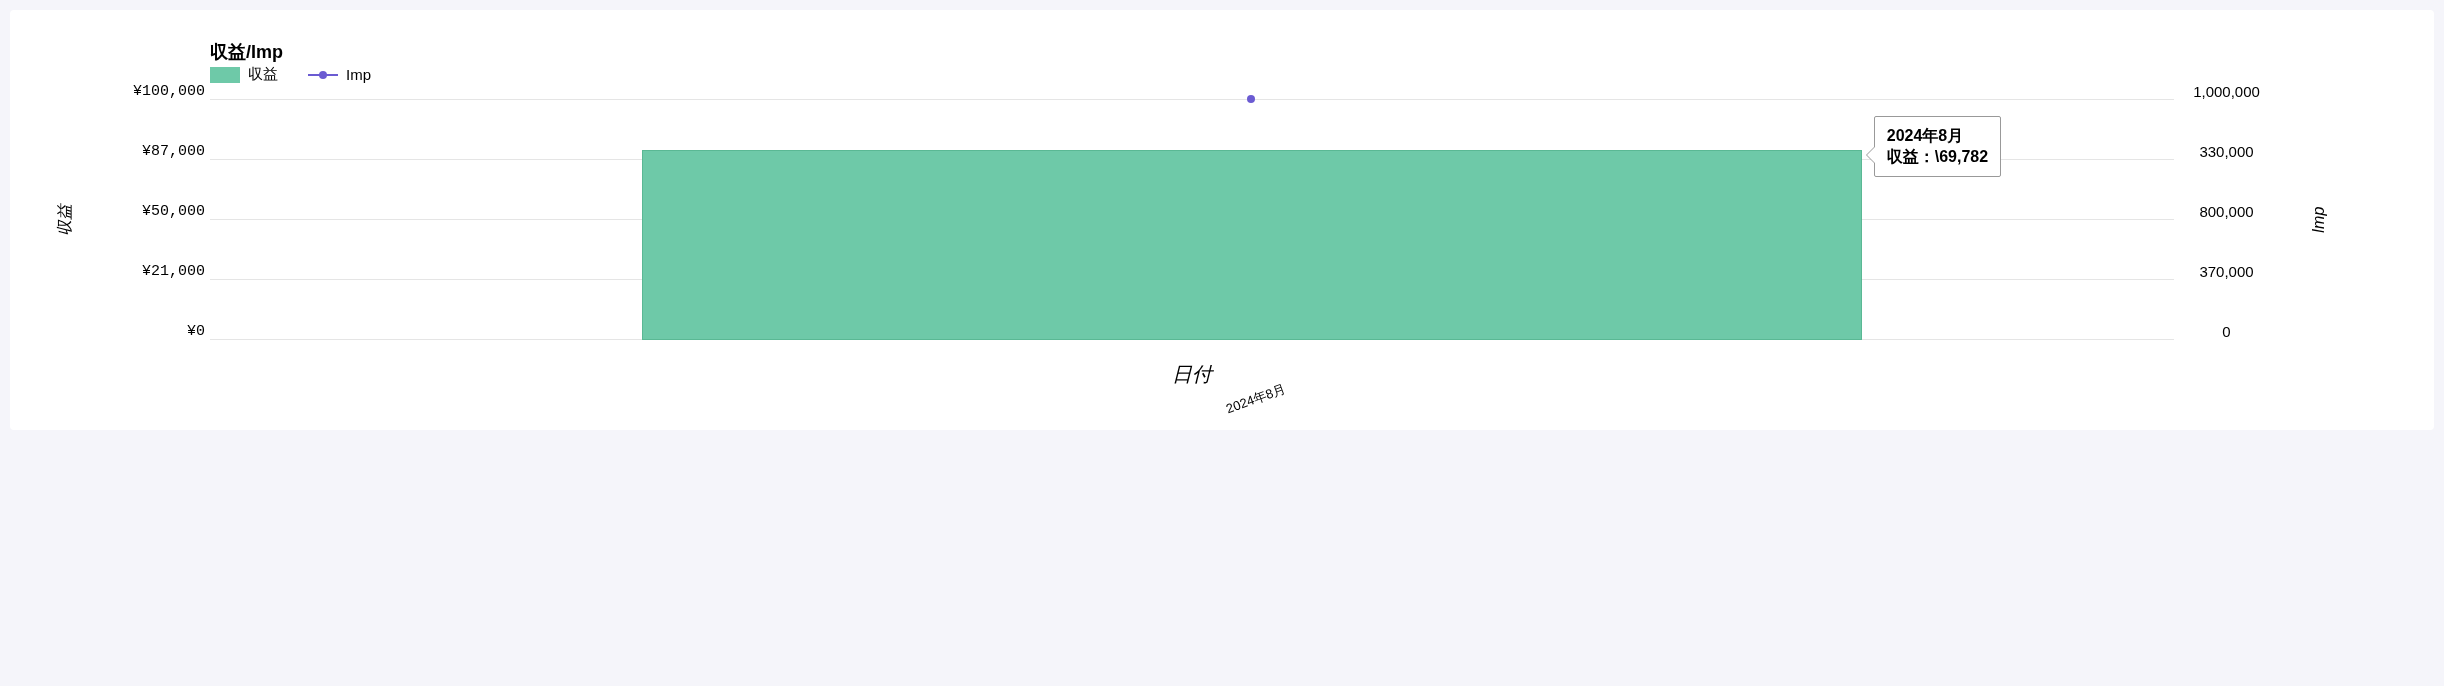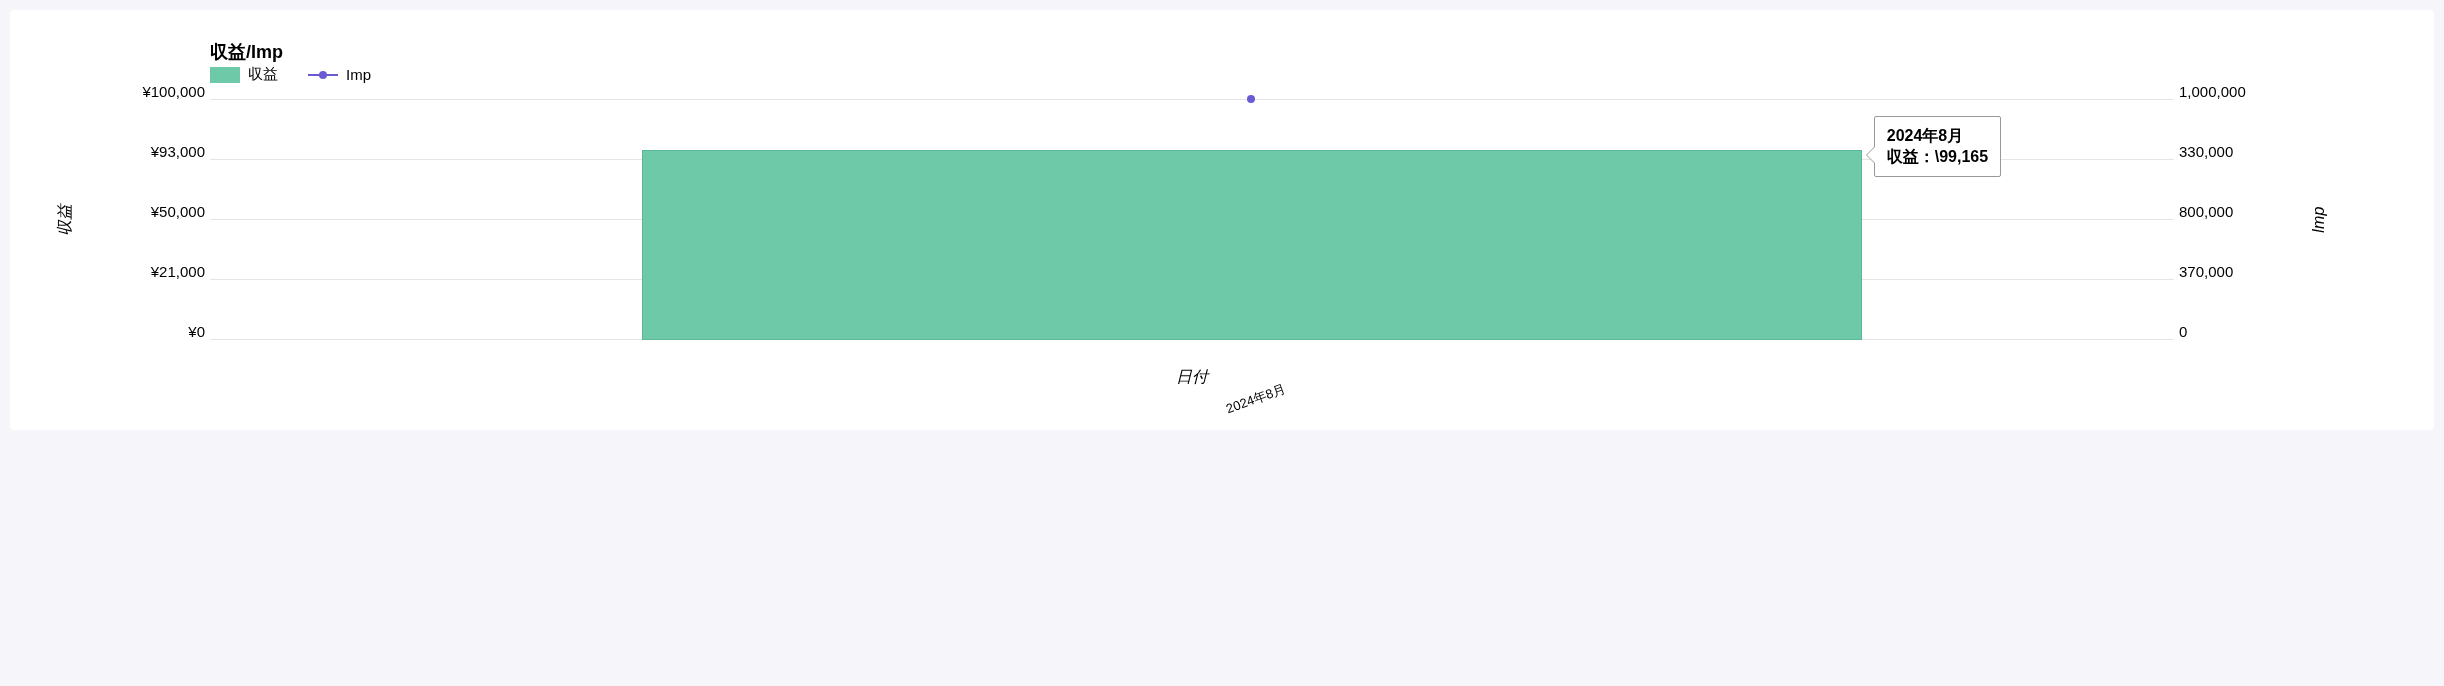--- a/index.html
+++ b/index.html
@@ -8,29 +8,29 @@
   .legend{position:absolute;left:200px;top:55px;display:flex;align-items:center;gap:30px;font-size:15px;}
   .swatch{width:30px;height:16px;background:#6ec9a8;margin-right:8px;display:inline-block;vertical-align:middle;}
   .legend-item{display:flex;align-items:center;}
   .linekey{display:flex;align-items:center;margin-right:8px;}
   .linekey .seg{width:12px;height:2px;background:#6b5bd2;}
   .linekey .dot{width:8px;height:8px;border-radius:50%;background:#6b5bd2;margin:0 -1px;}
   .plot{position:absolute;left:200px;right:260px;top:90px;bottom:90px;}
   .grid-line{position:absolute;left:0;right:0;height:1px;background:#e5e5e5;}
   .y-left{position:absolute;left:110px;top:90px;bottom:90px;width:85px;}
   .y-right{position:absolute;right:160px;top:90px;bottom:90px;width:95px;}
-  .ytick-l{position:absolute;right:0;transform:translateY(-50%);font-size:15px;text-align:right;width:85px;}
-  .ytick-r{position:absolute;left:0;transform:translateY(-50%);font-size:15px;text-align:left;width:95px;}
+  .ytick-l{position:absolute;right:0;transform:translateY(-50%);font-size:15px;text-align:right;width:85px;font-family:Liberation Mono, monospace;}
+  .ytick-r{position:absolute;left:0;transform:translateY(-50%);font-size:15px;text-align:center;width:95px;}
   .axis-title-left{position:absolute;left:55px;top:50%;transform:translate(-50%,-50%) rotate(-90deg);font-style:italic;font-size:16px;}
   .axis-title-right{position:absolute;right:115px;top:50%;transform:translate(50%,-50%) rotate(-90deg);font-style:italic;font-size:16px;}
   .bar{position:absolute;background:#6ec9a8;border:1px solid #5ab894;bottom:0;}
   .point{position:absolute;width:8px;height:8px;border-radius:50%;background:#6b5bd2;transform:translate(-50%,-50%);}
   .xaxis{position:absolute;left:200px;right:260px;bottom:30px;}
   .xtick{position:absolute;transform:translateX(-50%) rotate(-20deg);font-size:13px;white-space:nowrap;transform-origin:right top;}
-  .xlabel{position:absolute;left:50%;bottom:12px;transform:translateX(-50%);font-style:italic;font-size:16px;}
+  .xlabel{position:absolute;left:50%;bottom:12px;transform:translateX(-50%);font-style:italic;font-size:20px;}
   .tooltip{position:absolute;background:#fff;border:1px solid #999;padding:8px 12px;font-size:16px;line-height:1.35;border-radius:2px;white-space:nowrap;}
   .tooltip b{font-weight:700;}
   .tooltip-tail{position:absolute;width:0;height:0;border-top:9px solid transparent;border-bottom:9px solid transparent;border-right:9px solid #999;left:-9px;bottom:12px;}
   .tooltip-tail::after{content:"";position:absolute;left:1px;top:-8px;border-top:8px solid transparent;border-bottom:8px solid transparent;border-right:8px solid #fff;}
 </style>
 </head>
 <body>
 
 <div class="card">
 
@@ -51,21 +51,21 @@
     </div>
   </div>
 
   <div class="axis-title-left">収益</div>
   <div class="axis-title-right">Imp</div>
 
   <div class="y-left">
     <div class="ytick-l" style="bottom:-8px">¥0</div>
     <div class="ytick-l" style="bottom:calc(25% - 8px)">¥21,000</div>
     <div class="ytick-l" style="bottom:calc(50% - 8px)">¥50,000</div>
-    <div class="ytick-l" style="bottom:calc(75% - 8px)">¥93,000</div>
+    <div class="ytick-l" style="bottom:calc(75% - 8px)">¥87,000</div>
     <div class="ytick-l" style="bottom:calc(100% - 8px)">¥100,000</div>
   </div>
 
   <div class="y-right">
     <div class="ytick-r" style="bottom:-8px">0</div>
     <div class="ytick-r" style="bottom:calc(25% - 8px)">370,000</div>
     <div class="ytick-r" style="bottom:calc(50% - 8px)">800,000</div>
     <div class="ytick-r" style="bottom:calc(75% - 8px)">330,000</div>
     <div class="ytick-r" style="bottom:calc(100% - 8px)">1,000,000</div>
   </div>
@@ -77,21 +77,21 @@
     <div class="grid-line" style="bottom:75%"></div>
     <div class="grid-line" style="bottom:100%"></div>
 
     <div class="bar" style="left:22%;width:62%;height:78.4%;"></div>
     <div class="point" style="left:53%;bottom:97%;"></div>
 
     <div class="tooltip" style="left:calc(84% + 14px);bottom:68%;">
       <div class="tooltip-tail"></div>
       <div><b>2024年8月</b></div>
       <div>
-        <b><span>収益：</span><span>\99,165</span></b>
+        <b><span>収益：</span><span>\69,782</span></b>
       </div>
     </div>
   </div>
 
   <div class="xaxis">
     <div class="xtick" style="left:53%;top:-20px;">2024年8月</div>
     <div class="xlabel">日付</div>
   </div>
 
 </div>

